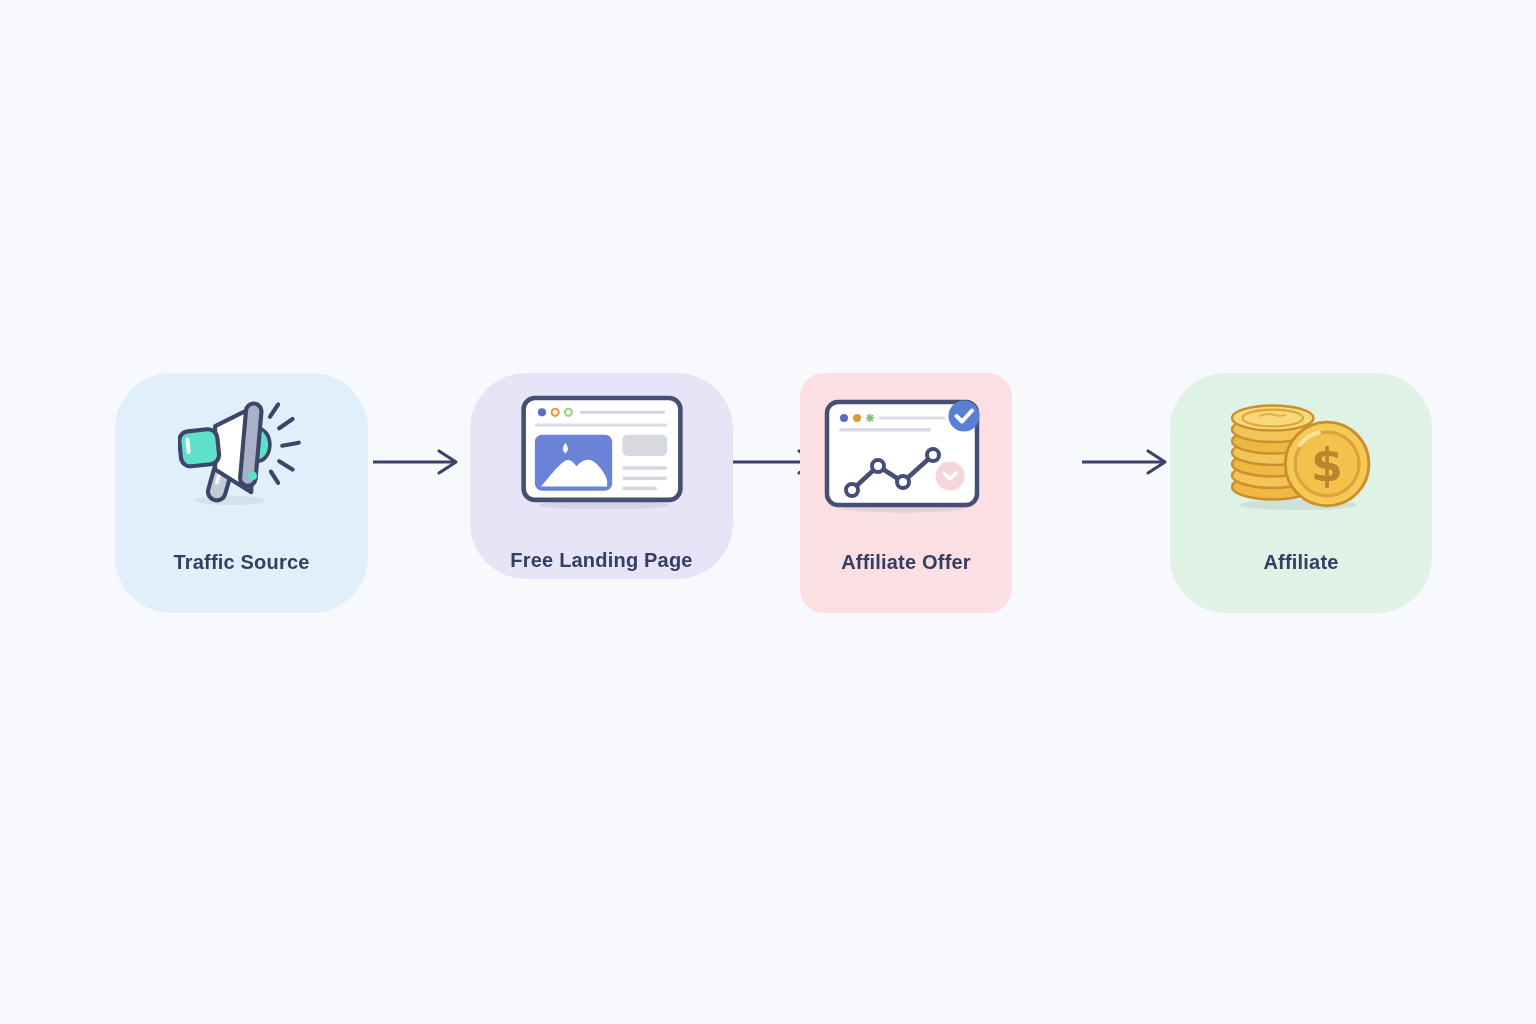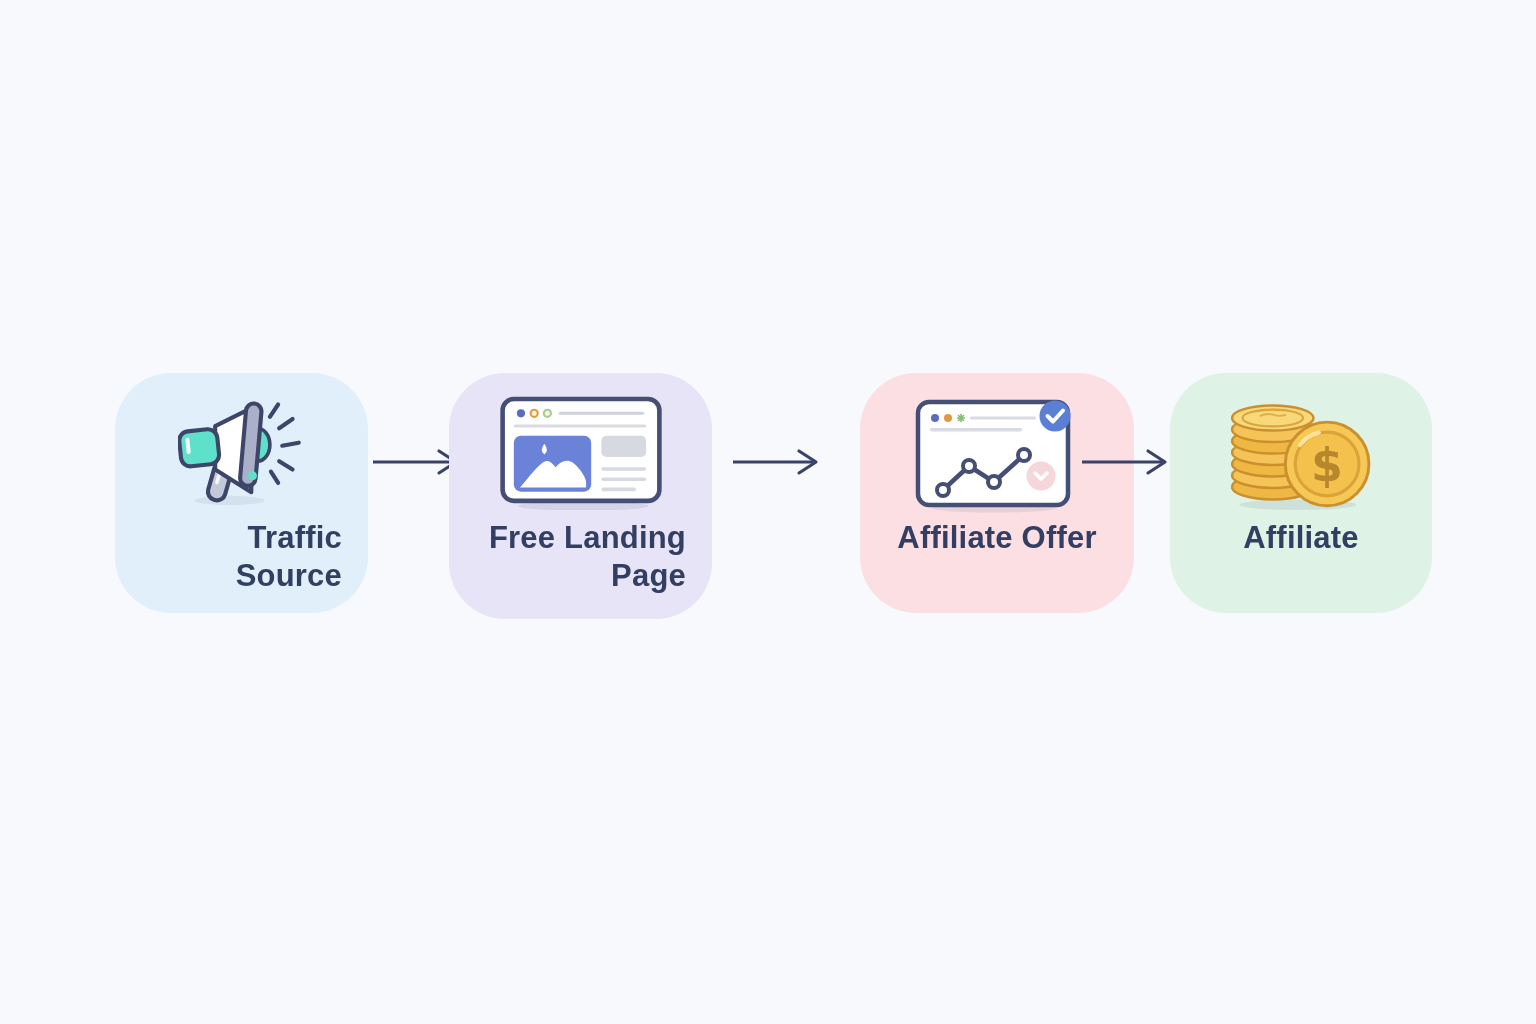--- a/index.html
+++ b/index.html
@@ -15,37 +15,37 @@
   .step {
     position:absolute;
     top:373px;
     height:240px;
     border-radius:56px;
     display:flex;
     flex-direction:column;
     align-items:center;
   }
   .step-1 { left:115px;  width:253px; }
-  .step-2 { left:449px;  width:263px; height:246px; }
-  .step-3 { left:860px;  width:274px; }
+  .step-2 { left:470px;  width:263px; height:206px; }
+  .step-3 { left:800px;  width:212px;border-radius:24px; }
   .step-4 { left:1170px; width:262px; }
 
   .icon-wrap {
     height:132px;
     margin-top:14px;
     display:flex;
     align-items:center;
     justify-content:center;
   }
 
   .step-label {
-    margin-top:0;
+    margin-top:24px;
     padding:0 26px;
     text-align:right;
-    font-size:31px;
+    font-size:20px;
     font-weight:700;
     line-height:38px;
     letter-spacing:0.2px;
   }
 
   .arrow {
     position:absolute;
     top:447px;
     width:88px;
     height:30px;

